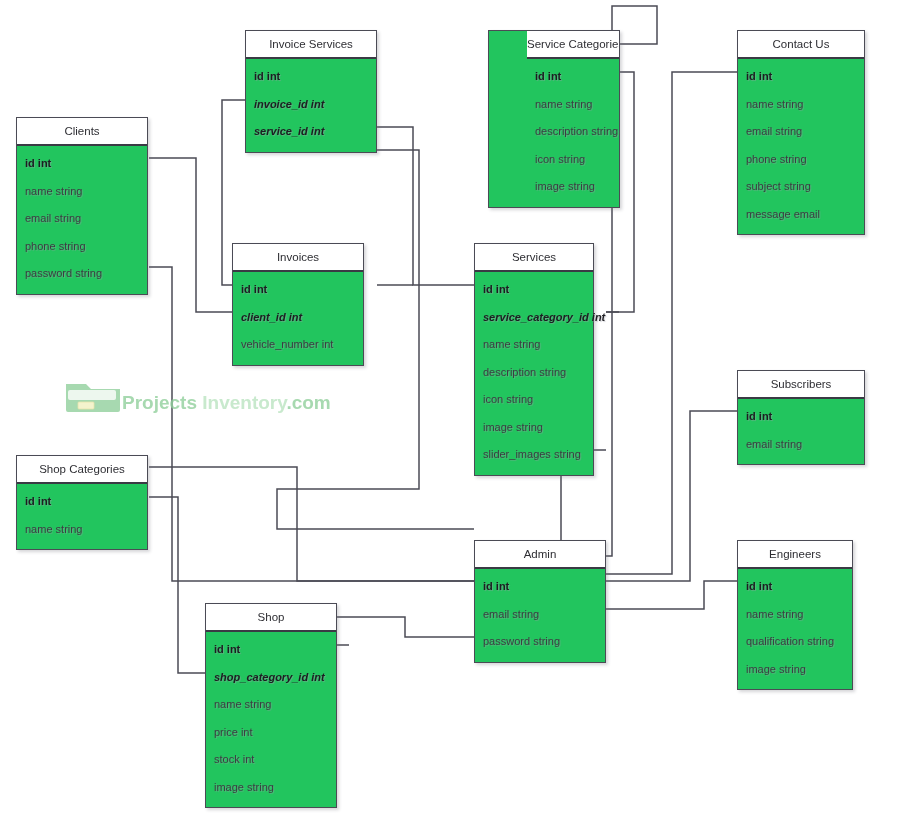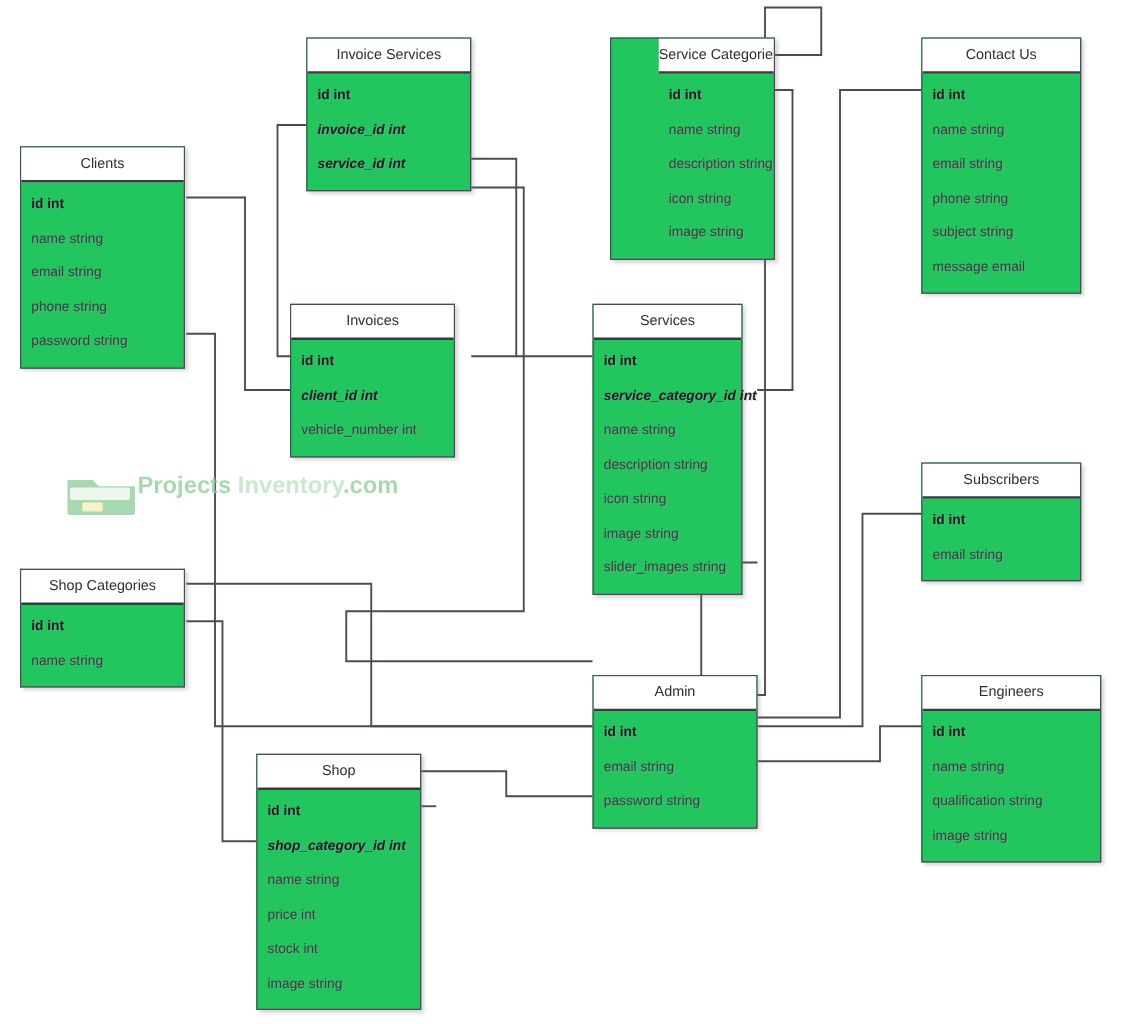--- a/index.html
+++ b/index.html
@@ -60,24 +60,24 @@
     color: #1d1d22;
   }
   .field.fk {
     font-weight: bold;
     font-style: italic;
     color: #1d1d22;
   }
   
   #watermark {
     position: absolute;
-    left: 52px;
+    left: 64px;
     top: 378px;
     display: flex;
-    align-items: flex-start;
+    align-items: flex-end;
     z-index: 2;
     opacity: 0.78;
   }
   #wm-text {
     font-family: "Liberation Sans", sans-serif;
     font-size: 19px;
     font-weight: bold;
     letter-spacing: 0px;
     white-space: nowrap;
   }
@@ -213,21 +213,21 @@
       </div>
     </div>
     <div class="entity" style="left: 474px; top: 540px; width: 132px;">
       <div class="ent-title">Admin</div>
       <div class="ent-fields">
         <div class="field pk">id int</div>
         <div class="field">email string</div>
         <div class="field">password string</div>
       </div>
     </div>
-    <div class="entity" style="left: 737px; top: 540px; width: 144px;">
+    <div class="entity" style="left: 737px; top: 540px; width: 116px;">
       <div class="ent-title">Engineers</div>
       <div class="ent-fields">
         <div class="field pk">id int</div>
         <div class="field">name string</div>
         <div class="field">qualification string</div>
         <div class="field">image string</div>
       </div>
     </div>
     <div class="entity" style="left: 205px; top: 603px; width: 132px;">
       <div class="ent-title">Shop</div>

